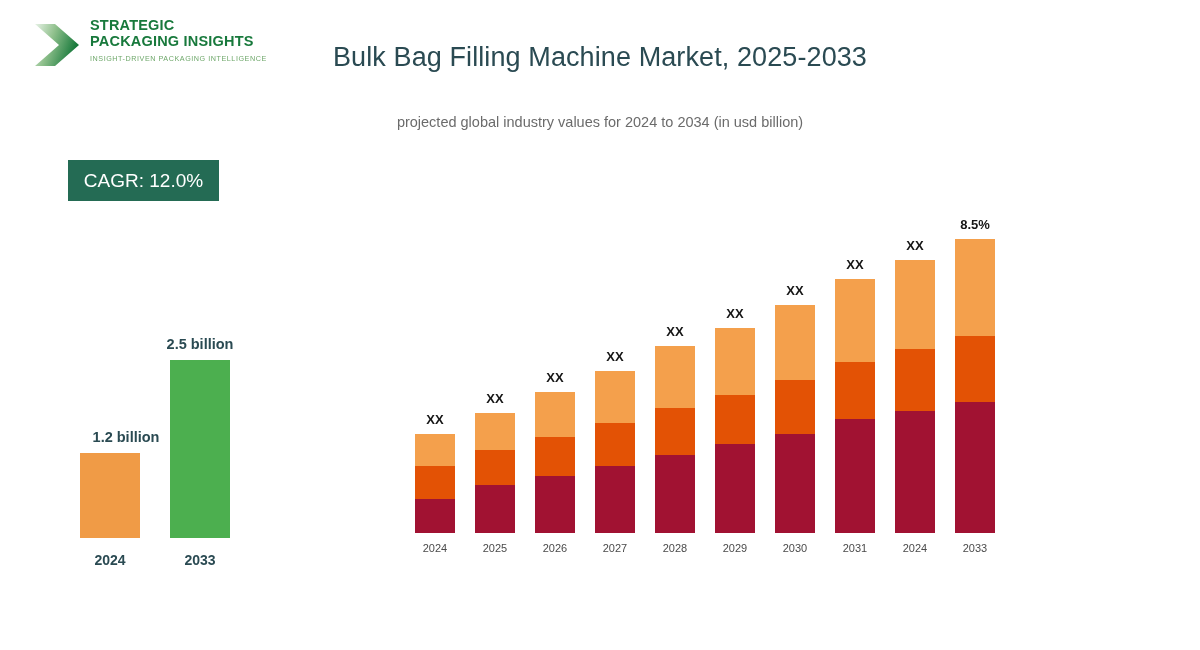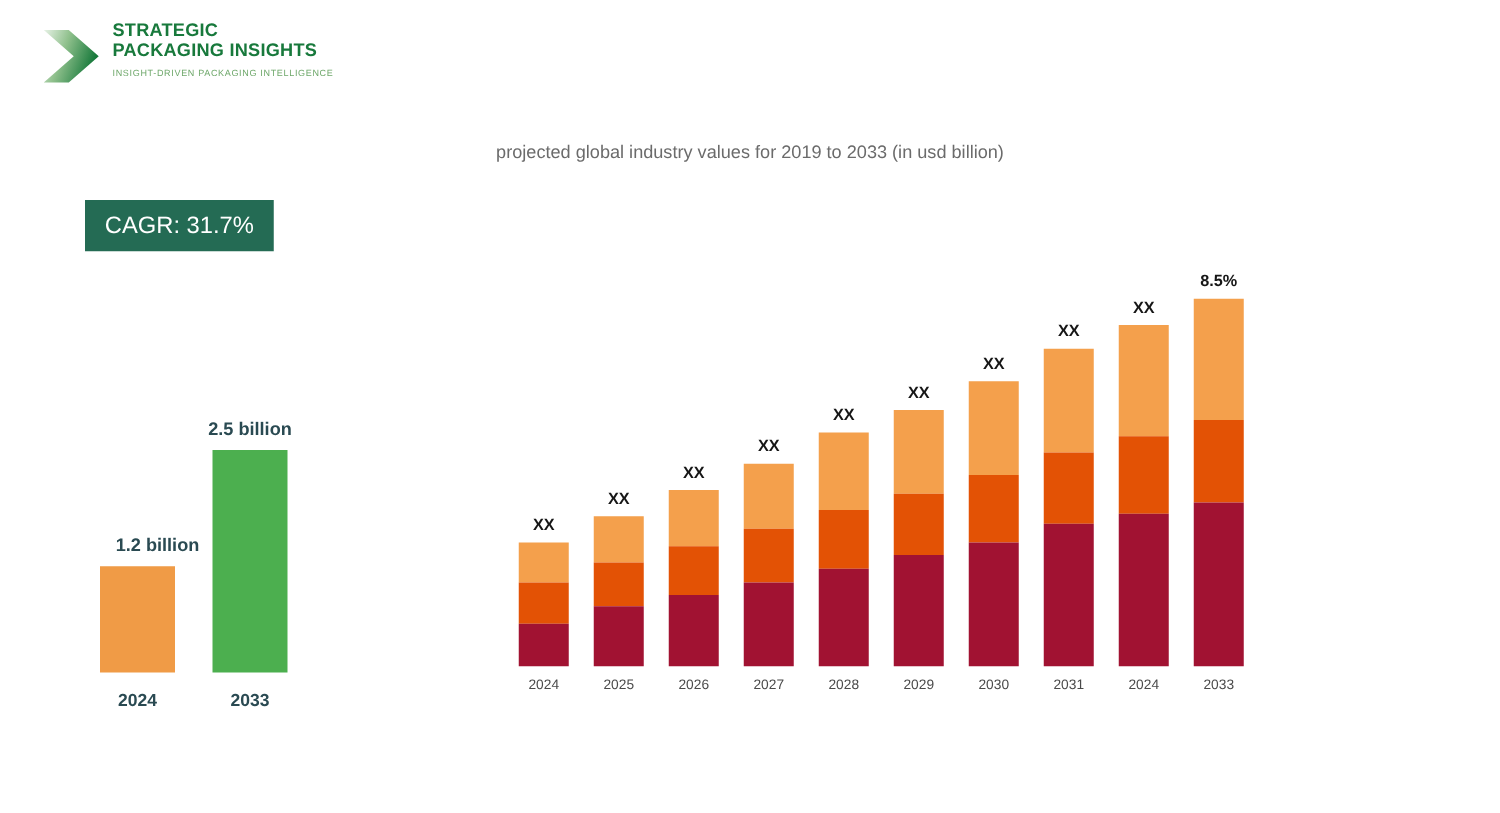--- a/index.html
+++ b/index.html
@@ -95,24 +95,25 @@
         <path d="M2 2 L22 2 L46 23 L22 44 L2 44 L26 23 Z" fill="url(#chevGrad)"></path>
       </svg>
     </div>
     <div class="logo-text">
       <div class="logo-l1">STRATEGIC</div>
       <div class="logo-l2">PACKAGING INSIGHTS</div>
       <div class="logo-tag">INSIGHT-DRIVEN PACKAGING INTELLIGENCE</div>
     </div>
   </div>
 
-  <div class="subtitle">projected global industry values for 2019 to 2033 (in usd billion)</div>
+  <div class="title">Bulk Bag Filling Machine Market, 2025-2033</div>
+  <div class="subtitle">projected global industry values for 2024 to 2034 (in usd billion)</div>
 
   <div class="cagr">
-    <span>CAGR: 31.7%</span>
+    <span>CAGR: 12.0%</span>
   </div>
 
   <div class="left-panel" id="left-panel">
       <div class="cmp-bar" style="left: 25px; width: 60px; height: 85px; background: rgb(240, 155, 70);"></div>
       <div class="cmp-label" style="left: 16px; width: 110px; bottom: 125px;">1.2 billion</div>
       <div class="cmp-year" style="left: 25px; width: 60px;">2024</div>
       <div class="cmp-bar" style="left: 115px; width: 60px; height: 178px; background: rgb(76, 175, 79);"></div>
       <div class="cmp-label" style="left: 90px; width: 110px; bottom: 218px;">2.5 billion</div>
       <div class="cmp-year" style="left: 115px; width: 60px;">2033</div>
     </div>

